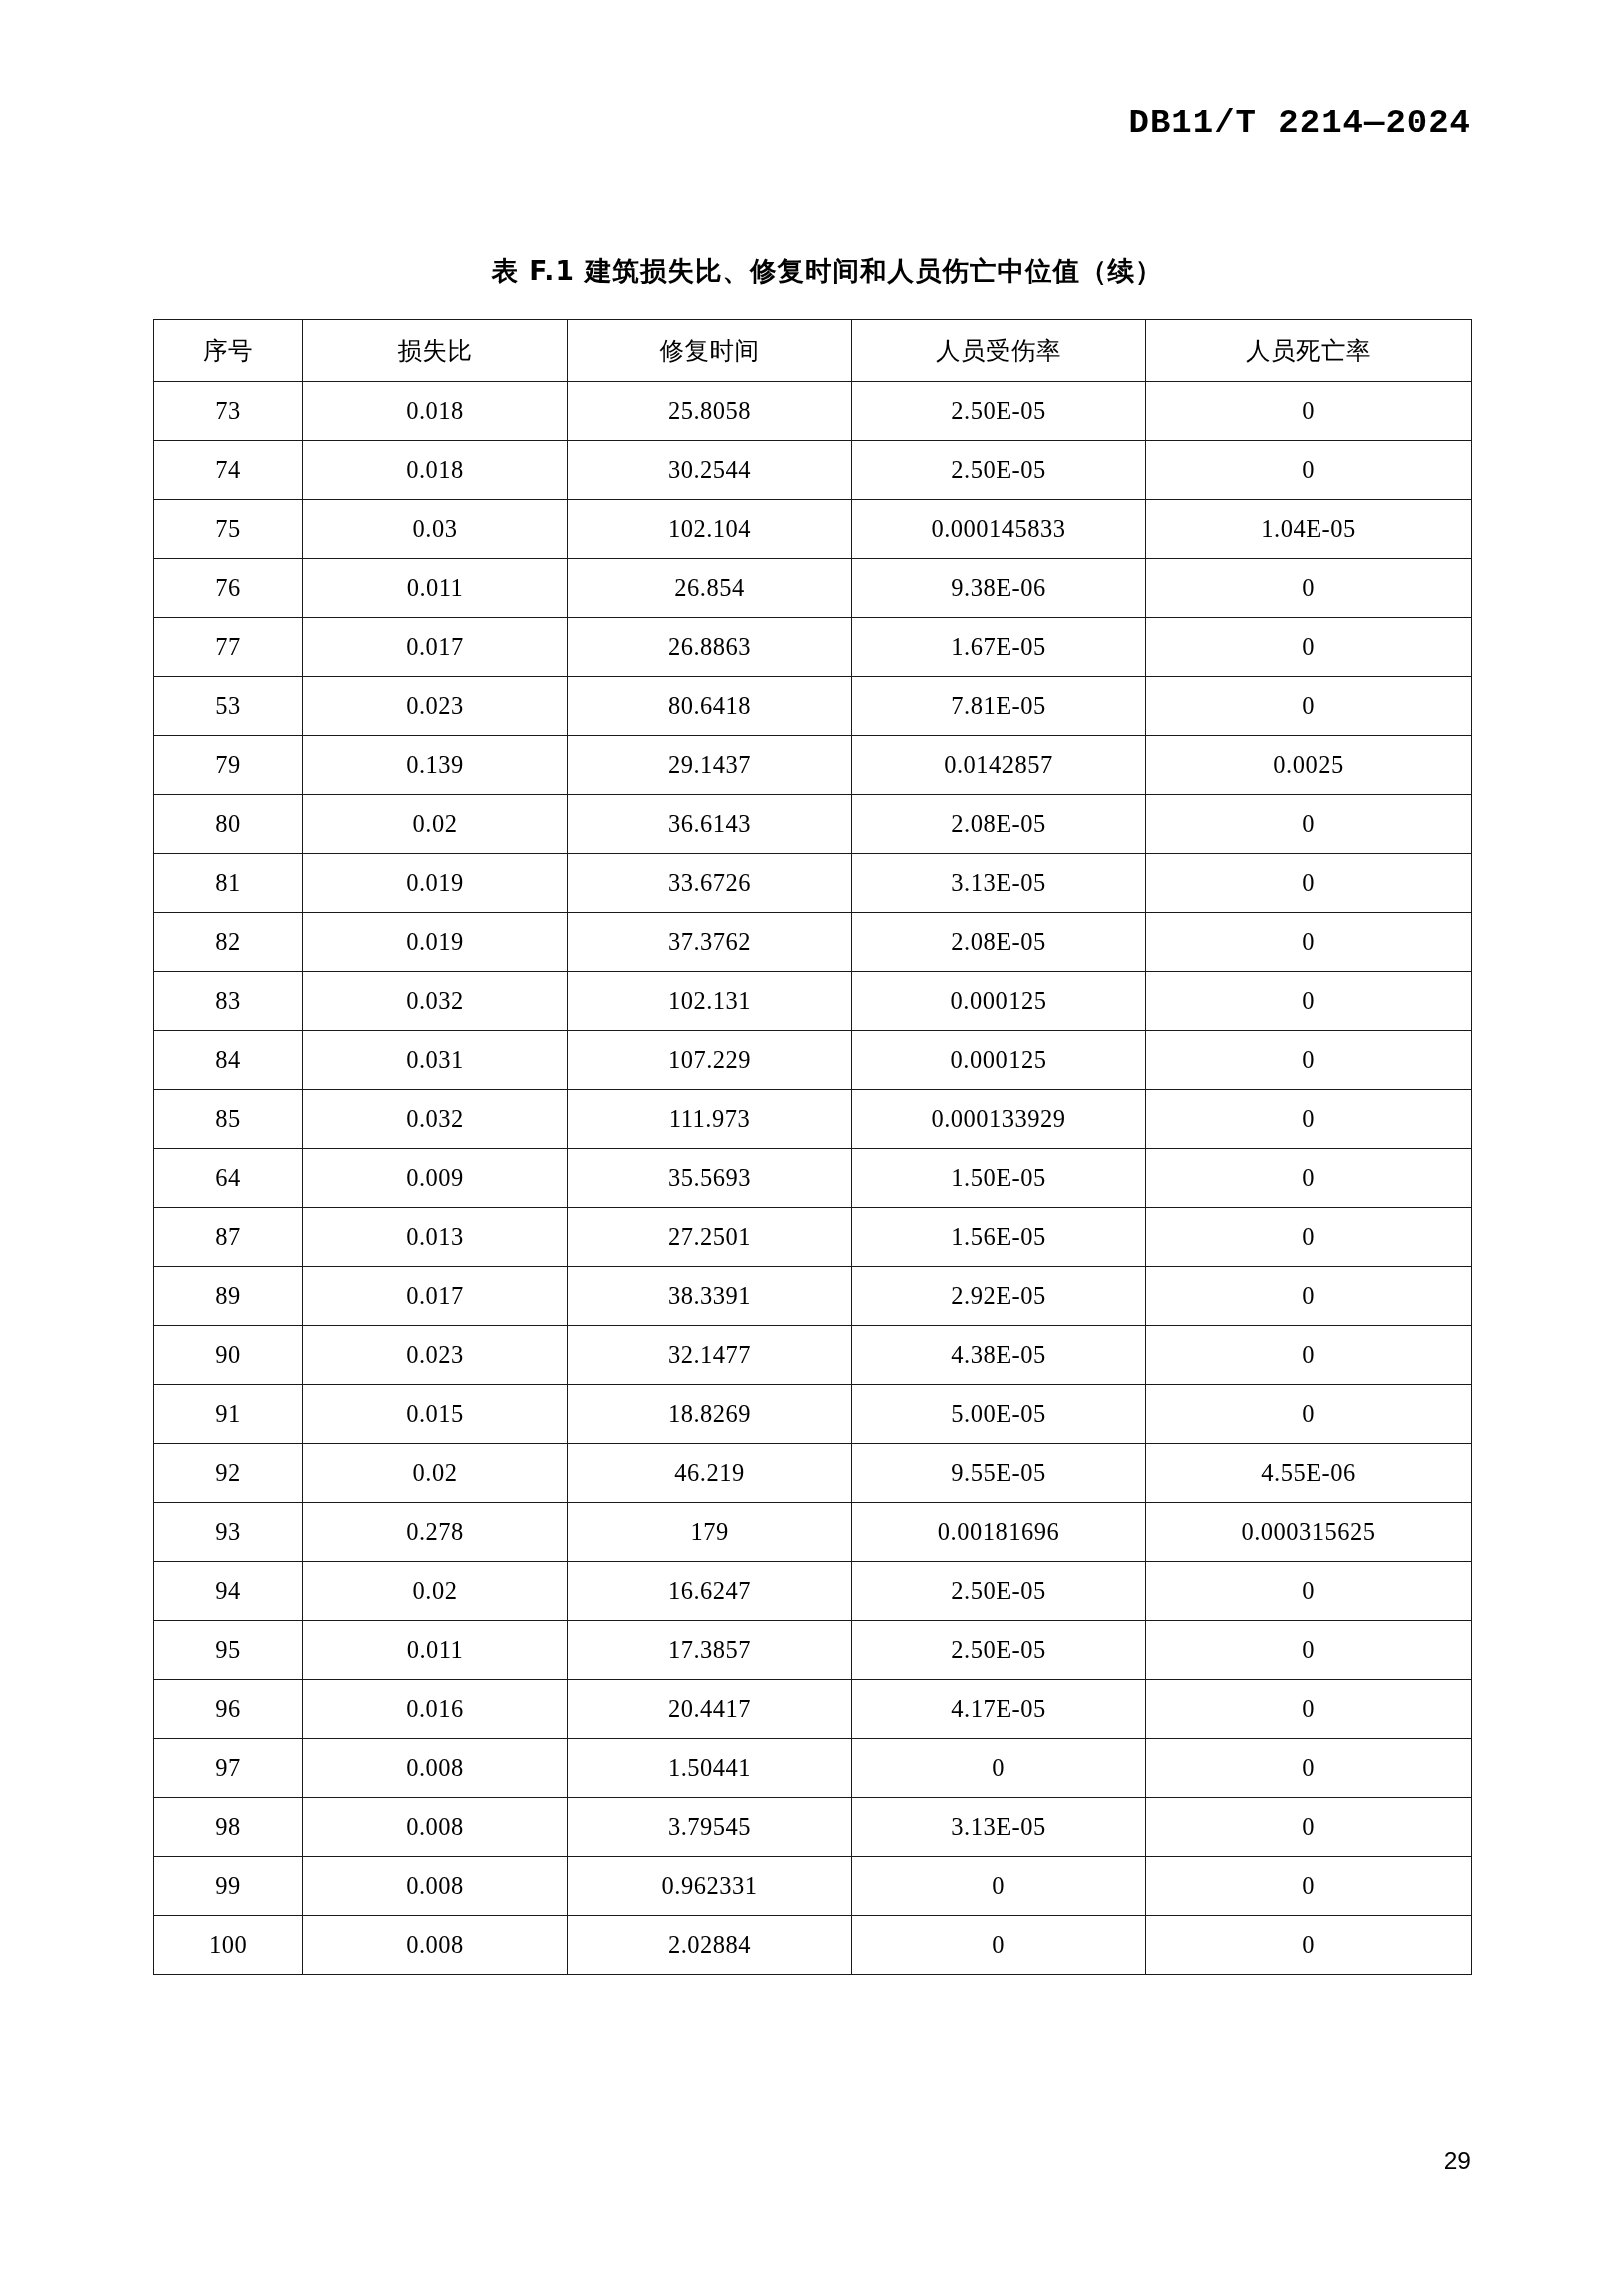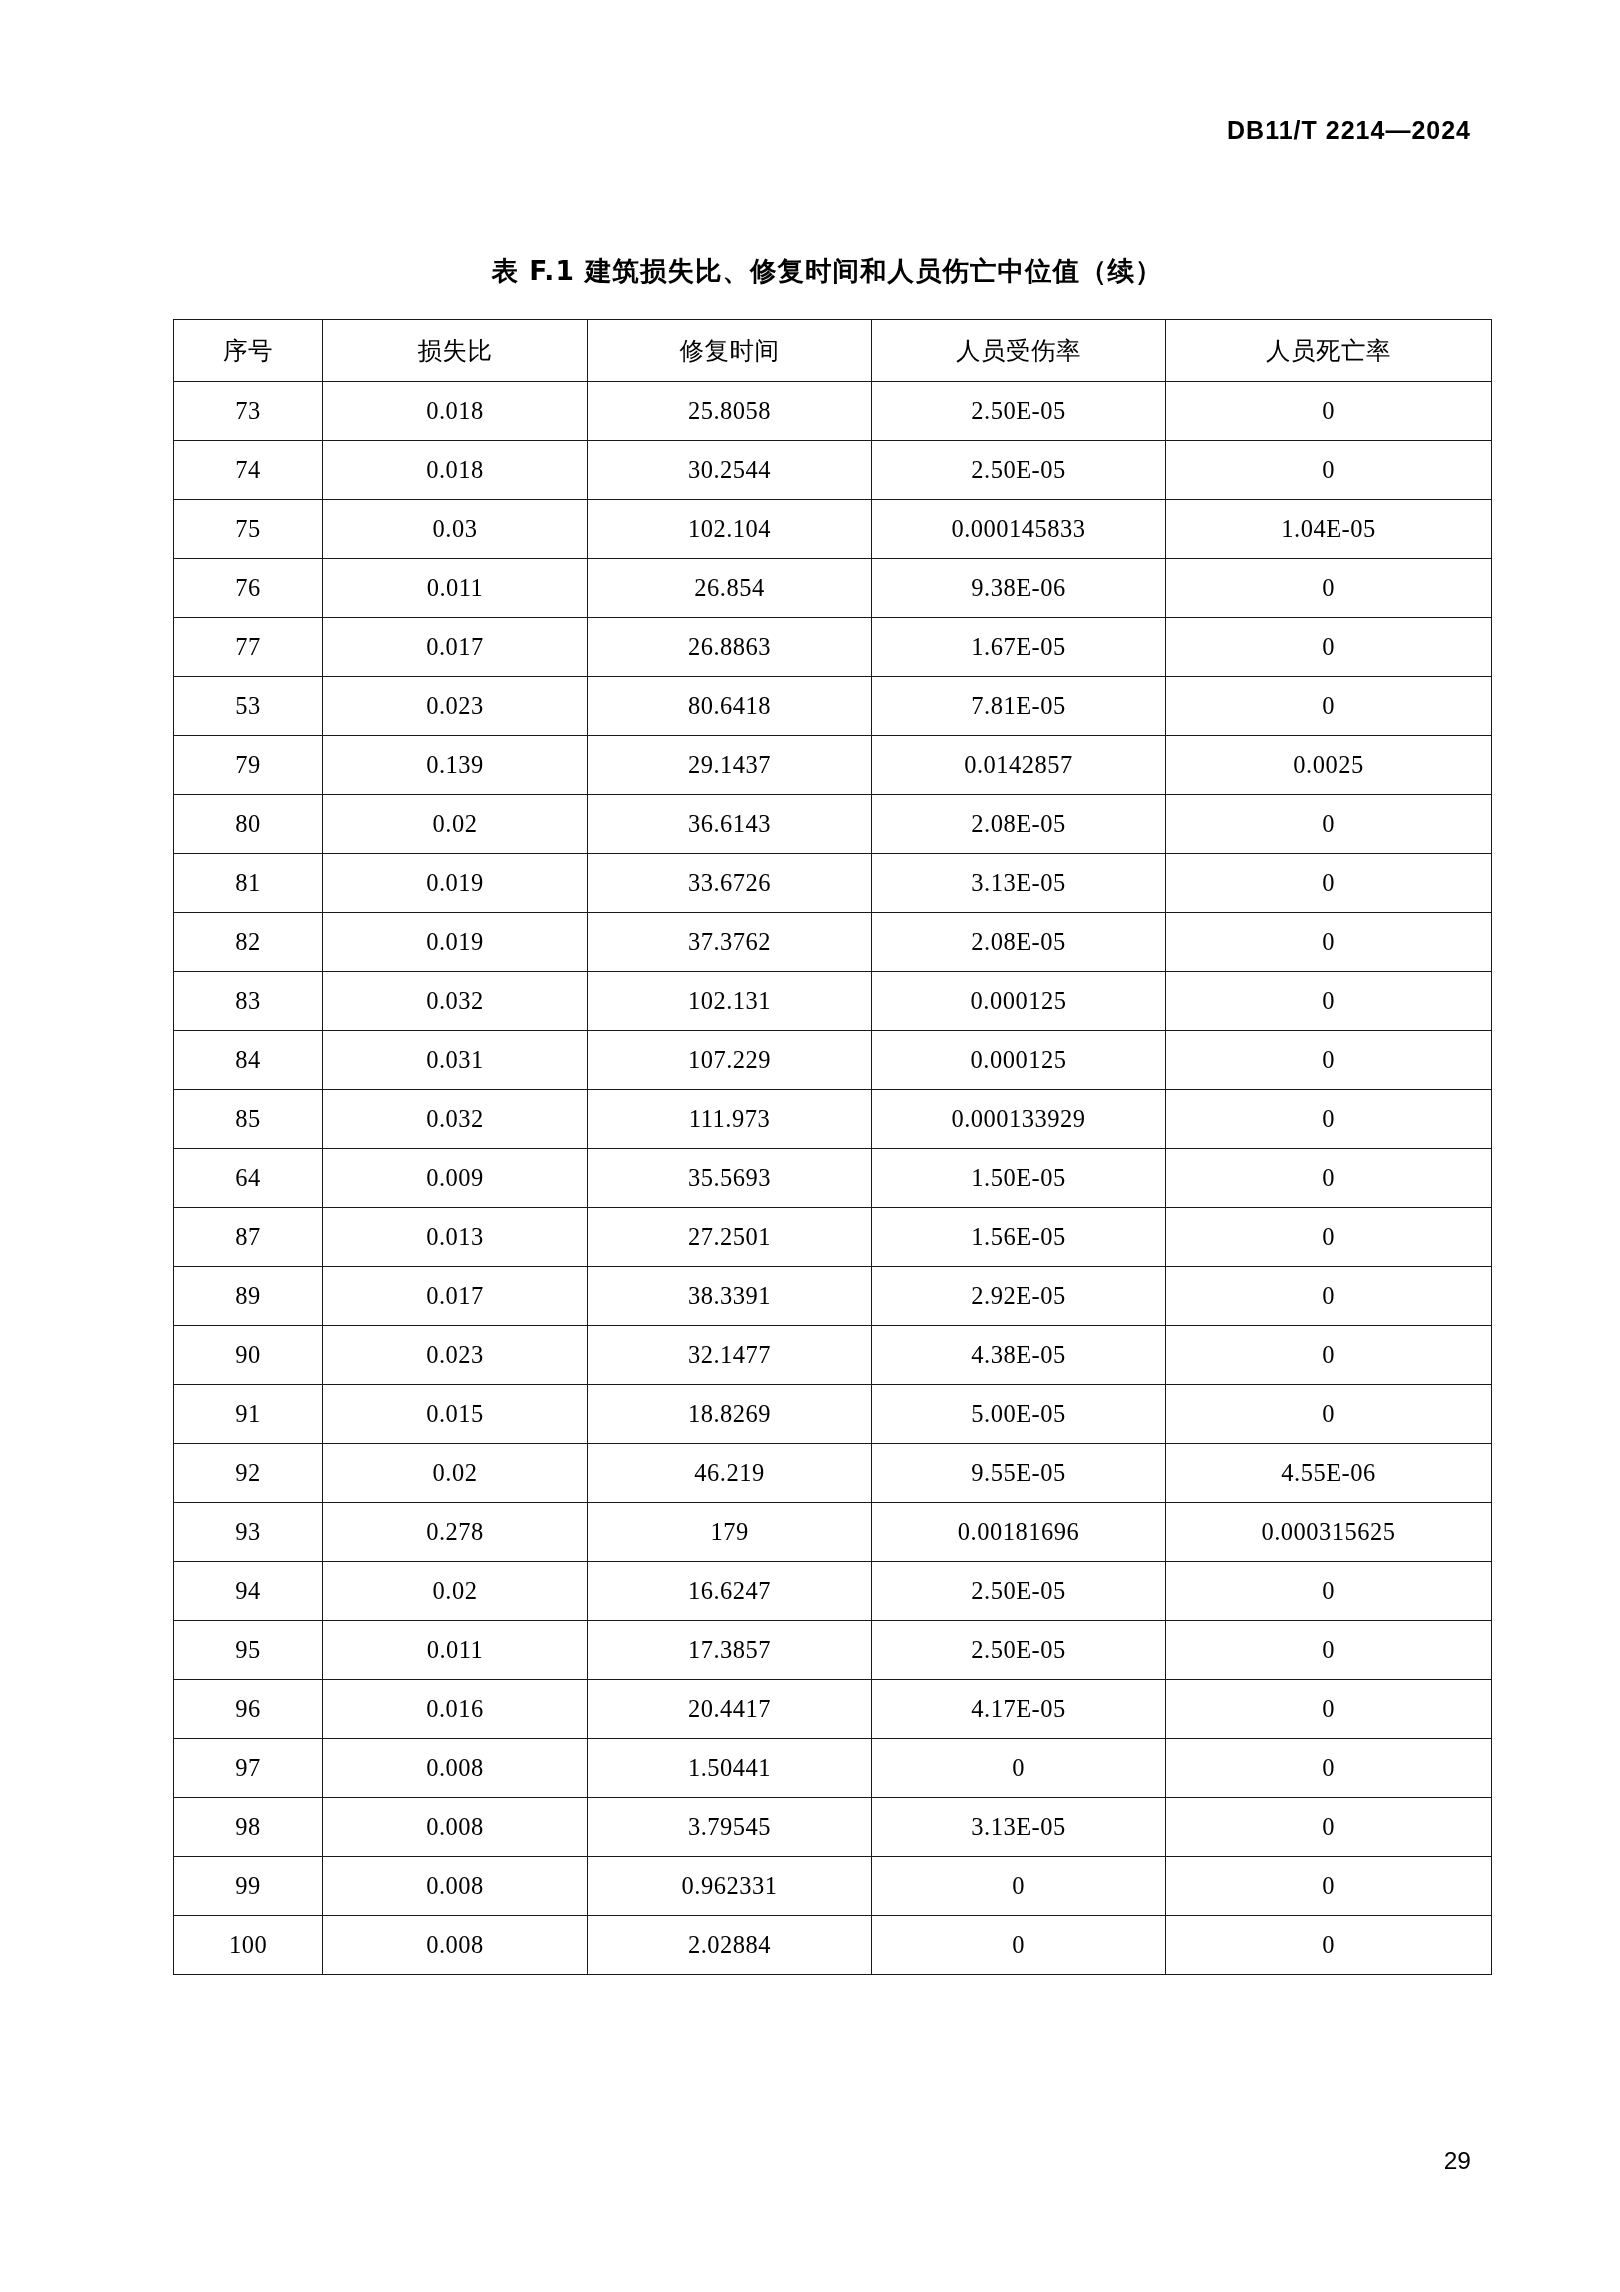--- a/index.html
+++ b/index.html
@@ -15,24 +15,24 @@
     position: relative;
   }
   .page {
     position: relative;
     width: 1620px;
     height: 2293px;
     box-sizing: border-box;
   }
   .header {
     position: absolute;
-    top: 116px;
+    top: 104px;
     right: 149px;
-    font-family: Liberation Sans, sans-serif;
-    font-size: 25px;
+    font-family: Liberation Mono, monospace;
+    font-size: 34px;
     font-weight: bold;
     letter-spacing: 1px;
     white-space: nowrap;
   }
   .table-title {
     position: absolute;
     top: 253px;
     left: 0;
     width: 1620px;
     text-align: center;
@@ -45,21 +45,20 @@
   .table-wrap {
     position: absolute;
     top: 319px;
     left: 153px;
     width: 1318px;
   }
   table.data {
     border-collapse: collapse;
     width: 100%;
     table-layout: fixed;
-    margin-left: 20px;
   }
   table.data th, table.data td {
     border: 1px solid #1a1a1a;
     height: 58px;
     text-align: center;
     vertical-align: middle;
     font-size: 24.5px;
     font-family: "Liberation Serif", serif;
     letter-spacing: 0.5px;
     padding: 0;

